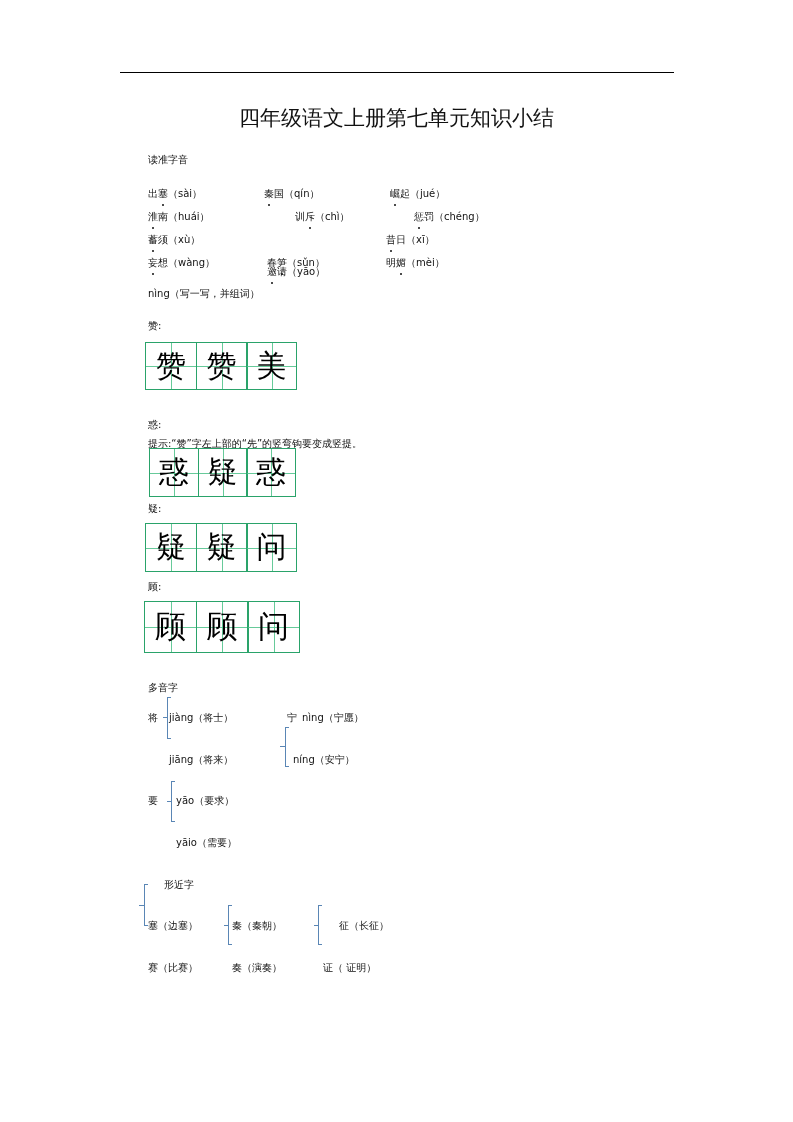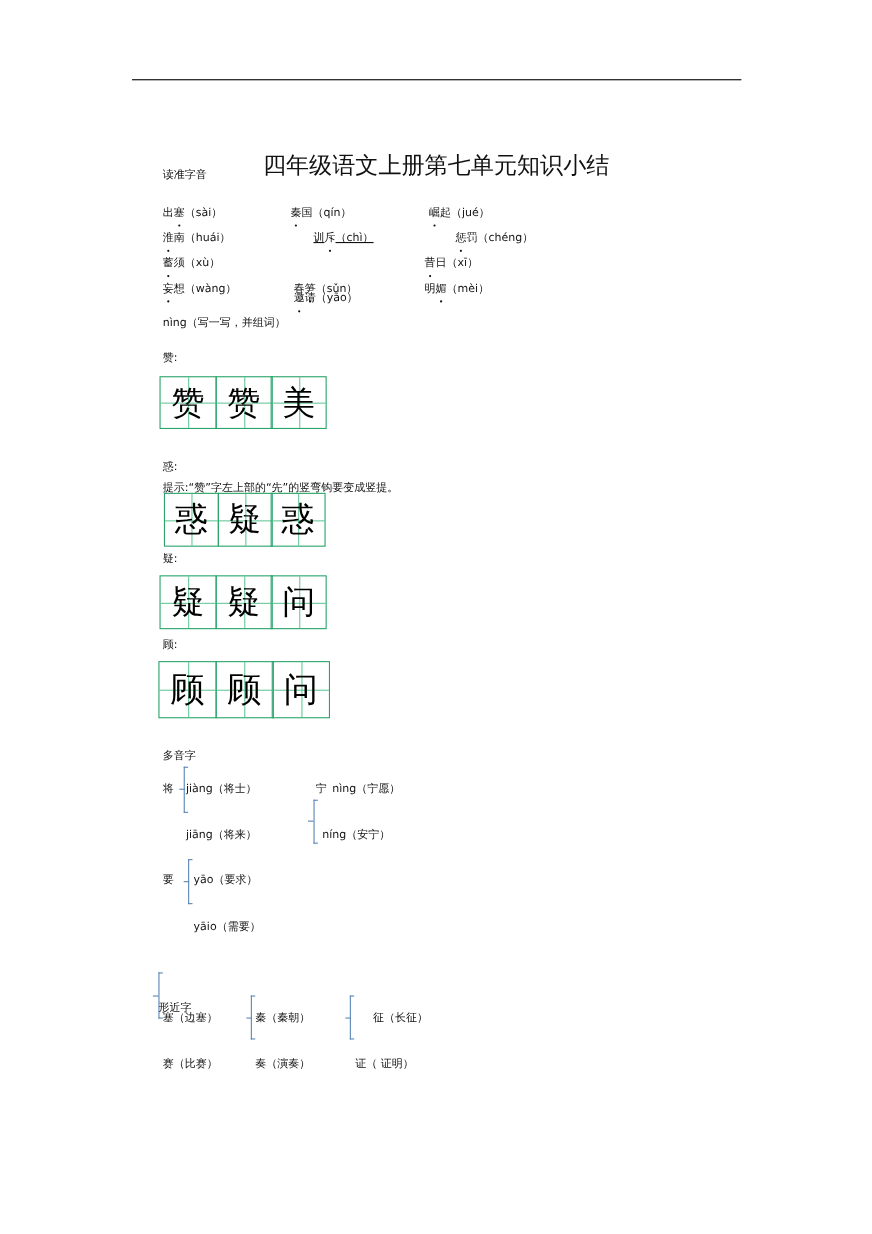--- a/index.html
+++ b/index.html
@@ -3,21 +3,21 @@
 <meta charset="utf-8">
 <style>
   html, body { margin: 0; padding: 0; background: #ffffff; }
   body {
     width: 793px; height: 1122px; position: relative; overflow: hidden;
     font-family: "DejaVu Sans", "Liberation Sans", sans-serif;
     color: #111111;
   }
   .abs { position: absolute; white-space: nowrap; }
   .rule { position: absolute; left: 120px; top: 72px; width: 554px; height: 1px; background: #000; }
-  .title { left: 0; width: 793px; top: 104px; text-align: center; font-size: 21px; color: #111; margin-top: 32px; }
+  .title { left: 0; width: 793px; top: 104px; text-align: center; font-size: 21px; color: #111; }
   .txt { font-size: 10px; line-height: 18px; }
   .em { position: relative; display: inline-block; }
   .em::after {
     content: ""; position: absolute; left: 50%; bottom: -3px; width: 2px; height: 2px;
     margin-left: -1px; background: #111; border-radius: 50%;
   }
   .grid-row { position: absolute; display: flex; }
   .cell {
     position: relative; box-sizing: border-box; border: 1.5px solid #2aa36a;
     display: flex; align-items: center; justify-content: center;
@@ -41,21 +41,21 @@
 <div class="rule"></div>
 <div class="abs title">四年级语文上册第七单元知识小结</div>
 
 <div class="abs txt" style="left:148px; top:151px;">读准字音</div>
 
 <div id="pron">
     <div class="abs txt" style="left: 148px; top: 185px;"><span>出</span><span class="em">塞</span><span></span><span>（sài）</span></div>
     <div class="abs txt" style="left: 264px; top: 185px;"><span></span><span class="em">秦</span><span>国</span><span>（qín）</span></div>
     <div class="abs txt" style="left: 390px; top: 185px;"><span></span><span class="em">崛</span><span>起</span><span>（jué）</span></div>
     <div class="abs txt" style="left: 148px; top: 208px;"><span></span><span class="em">淮</span><span>南</span><span>（huái）</span></div>
-    <div class="abs txt" style="left: 285px; top: 208px; text-decoration: underline;"><span>训</span><span class="em">斥</span><span></span><span>（chì）</span></div>
+    <div class="abs txt" style="left: 295px; top: 208px;"><span>训</span><span class="em">斥</span><span></span><span>（chì）</span></div>
     <div class="abs txt" style="left: 414px; top: 208px;"><span></span><span class="em">惩</span><span>罚</span><span>（chéng）</span></div>
     <div class="abs txt" style="left: 148px; top: 231px;"><span></span><span class="em">蓄</span><span>须</span><span>（xù）</span></div>
     <div class="abs txt" style="left: 267px; top: 231px; margin-top: 32px;"><span></span><span class="em">邀</span><span>请</span><span>（yāo）</span></div>
     <div class="abs txt" style="left: 386px; top: 231px;"><span></span><span class="em">昔</span><span>日</span><span>（xī）</span></div>
     <div class="abs txt" style="left: 148px; top: 254px;"><span></span><span class="em">妄</span><span>想</span><span>（wàng）</span></div>
     <div class="abs txt" style="left: 267px; top: 254px;"><span>春</span><span class="em">笋</span><span></span><span>（sǔn）</span></div>
     <div class="abs txt" style="left: 386px; top: 254px;"><span>明</span><span class="em">媚</span><span></span><span>（mèi）</span></div>
   </div>
 
 <div class="abs txt" style="left:148px; top:285px;">nìng（写一写，并组词）</div>
@@ -128,21 +128,21 @@
 <div class="abs txt" style="left:293px; top:751px;">níng（安宁）</div>
 
 <div class="abs txt" style="left:148px; top:792px;">要</div>
 <div class="brace-tick" style="left:167px; top:801px;"></div>
 <div class="brace" style="left:171px; top:781px; height:41px;"></div>
 <div class="abs txt" style="left:176px; top:792px;">yāo（要求）</div>
 <div class="abs txt" style="left:176px; top:834px;">yāio（需要）</div>
 
 <div class="brace-tick" style="left:139px; top:905px;"></div>
 <div class="brace" style="left:144px; top:884px; height:42px;"></div>
-<div class="abs txt" style="left:144px; top:876px;margin-top:32px;">形近字</div>
+<div class="abs txt" style="left:164px; top:876px;">形近字</div>
 <div class="abs txt" style="left:148px; top:917px;">塞（边塞）</div>
 <div class="abs txt" style="left:148px; top:959px;">赛（比赛）</div>
 
 <div class="brace-tick" style="left:224px; top:925px;"></div>
 <div class="brace" style="left:228px; top:905px; height:40px;"></div>
 <div class="abs txt" style="left:232px; top:917px;">秦（秦朝）</div>
 <div class="abs txt" style="left:232px; top:959px;">奏（演奏）</div>
 
 <div class="brace-tick" style="left:314px; top:925px;"></div>
 <div class="brace" style="left:318px; top:905px; height:40px;"></div>

